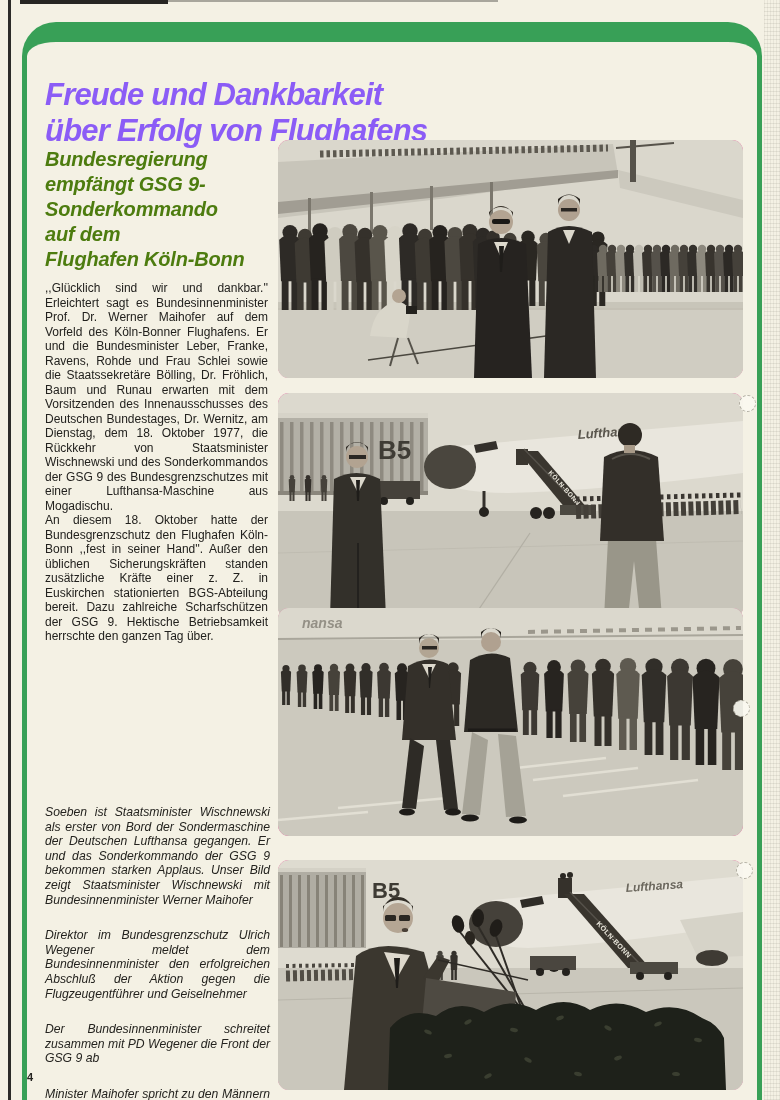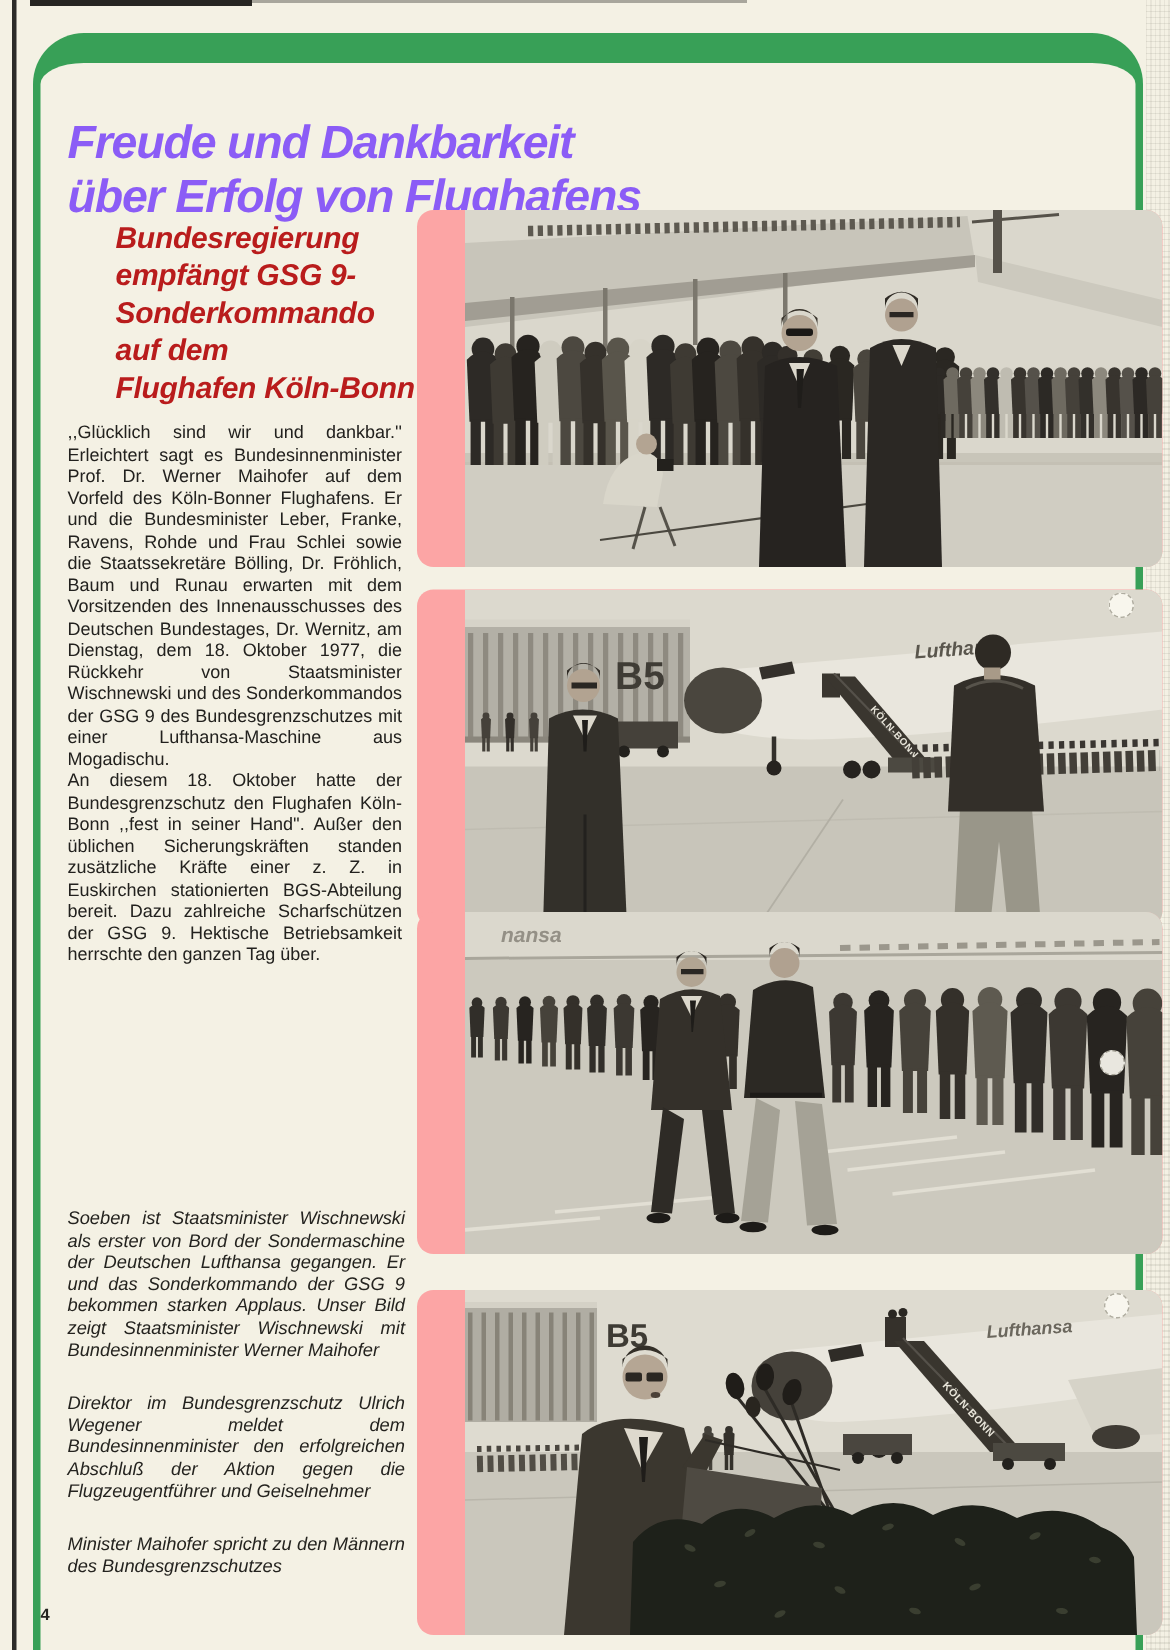--- a/index.html
+++ b/index.html
@@ -18,31 +18,31 @@
     background:repeating-linear-gradient(0deg, rgba(112,109,97,.16) 0 1px, transparent 1px 4px),
                repeating-linear-gradient(90deg, rgba(112,109,97,.12) 0 1px, transparent 1px 3px);}
   
   .frame{position:absolute;left:22px;top:22px;width:740px;height:1078px;box-sizing:border-box;
          border-top:20px solid var(--green);border-left:5px solid var(--green);
          border-right:5px solid var(--green);border-bottom:none;border-radius:34px 34px 0 0;}
   
   .title{position:absolute;left:45px;top:56px;font-size:31px;line-height:36px;font-weight:bold;
          font-style:italic;letter-spacing:-0.8px;color:#8b5cf6;white-space:nowrap;}
   .subtitle{position:absolute;left:45px;top:147px;font-size:20px;line-height:25px;font-weight:bold;
-            font-style:italic;color:#b91c1c;letter-spacing:-0.2px;margin-left:32px;}
+            font-style:italic;color:#4d7c0f;letter-spacing:-0.2px;}
   .bodycol{position:absolute;left:45px;top:281px;width:223px;font-size:12px;line-height:14.5px;
            text-align:justify;color:#22211e;}
   .bodycol p{margin:0;}
   .captions{position:absolute;left:45px;top:805px;width:225px;font-size:12.2px;line-height:14.6px;
             font-style:italic;text-align:justify;color:#24231f;}
   .captions p{margin:0 0 21px;}
   .captions p:last-child{margin-bottom:0;}
   .pageno{position:absolute;left:27px;top:1071px;font-size:11px;font-weight:bold;color:#24231f;}
   
-  .photo{position:absolute;left:278px;width:465px;border-radius:11px;overflow:hidden;background:#fca5a5;padding-left:32px;}
+  .photo{position:absolute;left:278px;width:465px;border-radius:11px;overflow:hidden;background:#ec4899;}
   #photo1{top:140px;height:238px;}
   #photo2{top:393px;height:225px;}
   #photo3{top:608px;height:228px;}
   #photo4{top:860px;height:230px;}
   .photo svg{display:block;width:100%;height:100%;}
   .punch{position:absolute;width:15px;height:15px;border-radius:50%;
          border:1px dashed rgba(118,113,98,.55);background:rgba(250,248,240,.92);}
   #punch1{left:739px;top:395px;} #punch2{left:733px;top:700px;} #punch3{left:736px;top:862px;}
 </style>
 </head>
@@ -407,20 +407,21 @@
           <ellipse cx="210" cy="216" rx="4" ry="2" transform="rotate(-26 210 216)"></ellipse>
           <ellipse cx="398" cy="214" rx="4" ry="2" transform="rotate(8 398 214)"></ellipse>
         </g>
       </g>
     </svg>
   </div>
 
   <div class="captions">
     <p>Soeben ist Staatsminister Wischnewski als erster von Bord der Sondermaschine der Deutschen Lufthansa gegangen. Er und das Sonderkommando der GSG 9 bekommen starken Applaus. Unser Bild zeigt Staatsminister Wischnewski mit Bundesinnenminister Werner Maihofer</p>
     <p>Direktor im Bundesgrenzschutz Ulrich Wegener meldet dem Bundesinnenminister den erfolgreichen Abschluß der Aktion gegen die Flugzeugentführer und Geiselnehmer</p>
+    <p>Der Bundesinnenminister schreitet zusammen mit PD Wegener die Front der GSG 9 ab</p>
     <p>Minister Maihofer spricht zu den Männern des Bundesgrenzschutzes</p>
   </div>
 
   <div class="pageno">4</div>
 
   <div class="punch" id="punch1"></div>
   <div class="punch" id="punch2"></div>
   <div class="punch" id="punch3"></div>
 
 </div>

